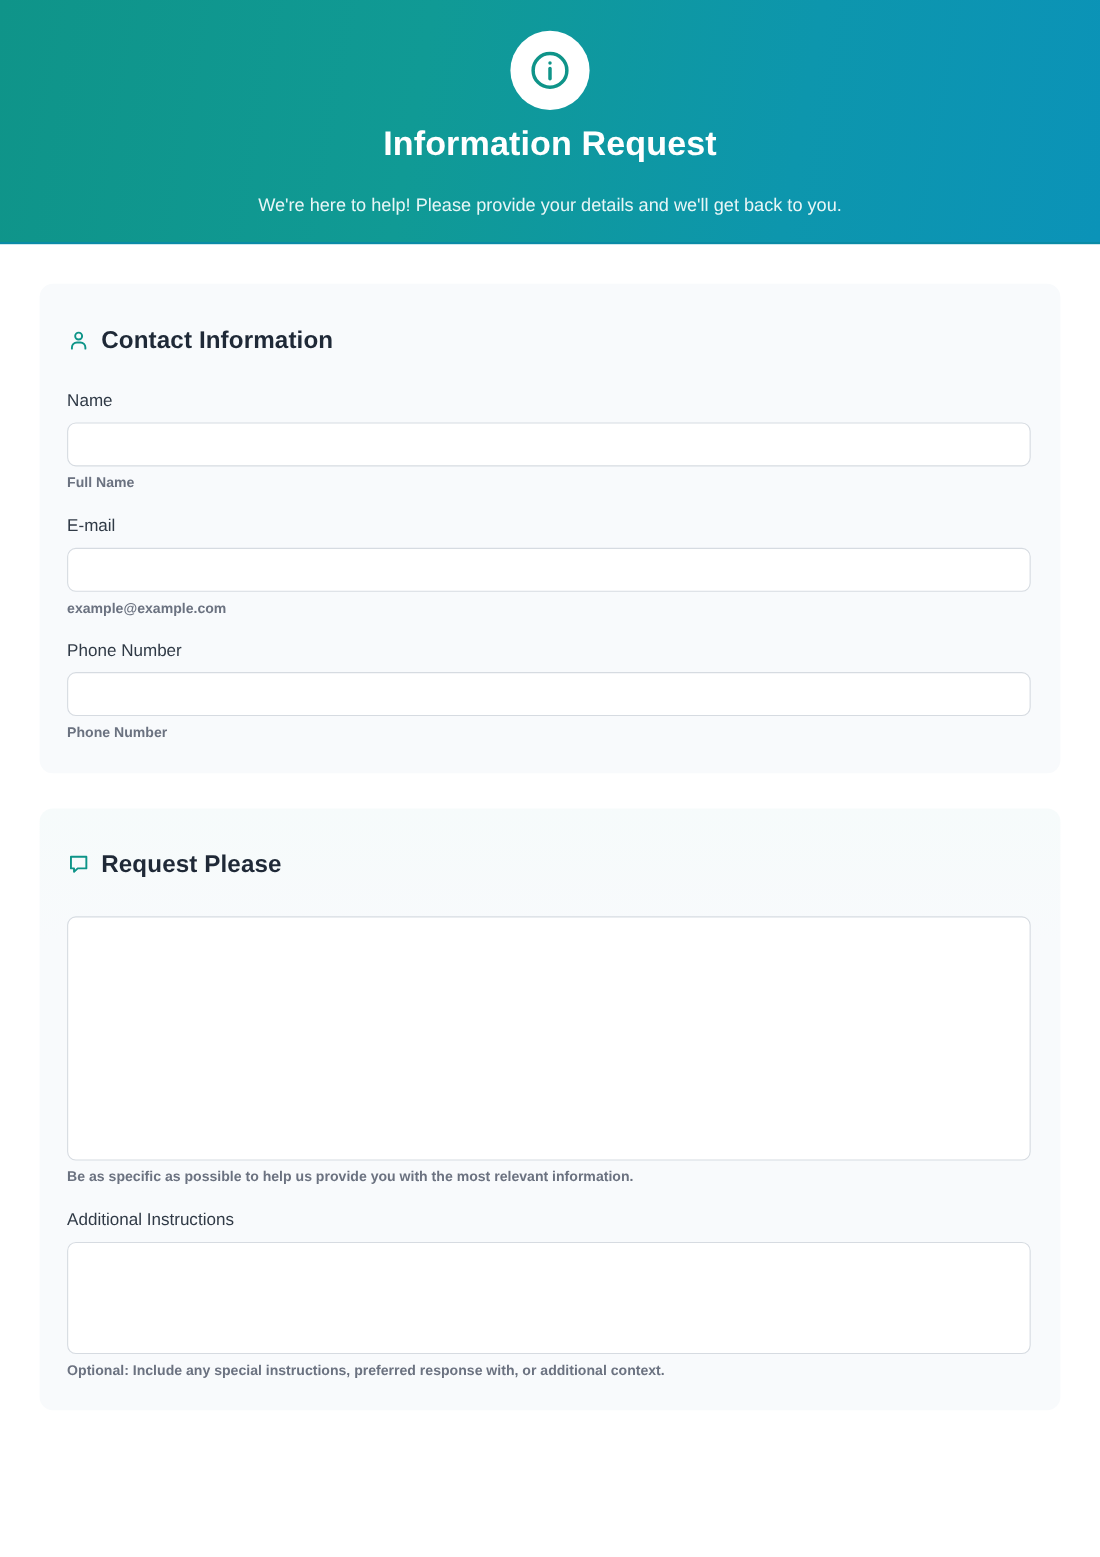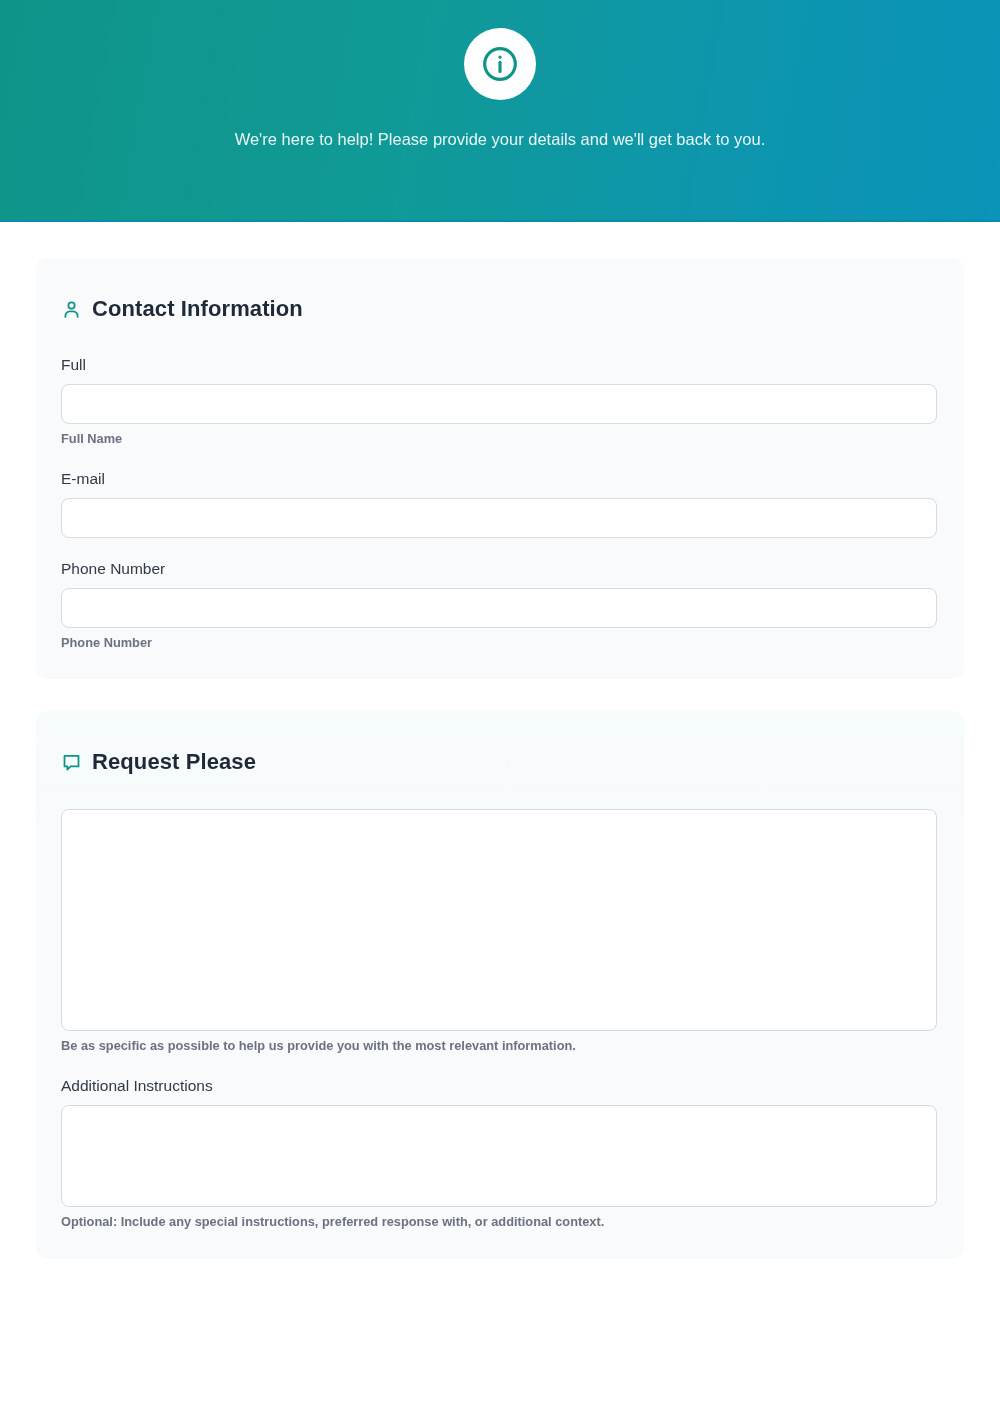--- a/index.html
+++ b/index.html
@@ -131,46 +131,48 @@
 <body>
 
 <div class="hero">
   <div class="hero-icon-wrap">
     <svg width="40" height="40" viewBox="0 0 24 24" fill="none" stroke="#0f9489" stroke-width="1.9" stroke-linecap="round" stroke-linejoin="round">
       <circle cx="12" cy="12" r="9.2"></circle>
       <line x1="12" y1="11" x2="12" y2="16.5"></line>
       <circle cx="12" cy="7.9" r="0.95" fill="#0f9489" stroke="none"></circle>
     </svg>
   </div>
+  <h1 class="hero-title">Information Request</h1>
   <p class="hero-sub">We're here to help! Please provide your details and we'll get back to you.</p>
 </div>
 
 <div class="page">
 
   <div class="card">
 
     <div class="section-head">
       <span class="section-icon">
         <svg width="21" height="21" viewBox="0 0 24 24" fill="none" stroke="#0d9488" stroke-width="2" stroke-linecap="round" stroke-linejoin="round">
           <circle cx="12" cy="7.5" r="3.6"></circle>
           <path d="M5 20.5v-1.2a5.2 5.2 0 0 1 5.2-5.2h3.6a5.2 5.2 0 0 1 5.2 5.2v1.2"></path>
         </svg>
       </span>
       <span class="section-title">Contact Information</span>
     </div>
 
     <div class="field">
-      <label class="field-label">Full</label>
+      <label class="field-label">Name</label>
       <input class="txt-input" type="text" value="" placeholder="" style="">
       <div class="helper">Full Name</div>
     </div>
 
     <div class="field">
       <label class="field-label">E-mail</label>
       <input class="txt-input" type="text" value="" placeholder="" style="">
+      <div class="helper">example@example.com</div>
     </div>
 
     <div class="field">
       <label class="field-label">Phone Number</label>
       <input class="txt-input" type="text" value="" placeholder="" style="">
       <div class="helper">Phone Number</div>
     </div>
 
   </div>
 

